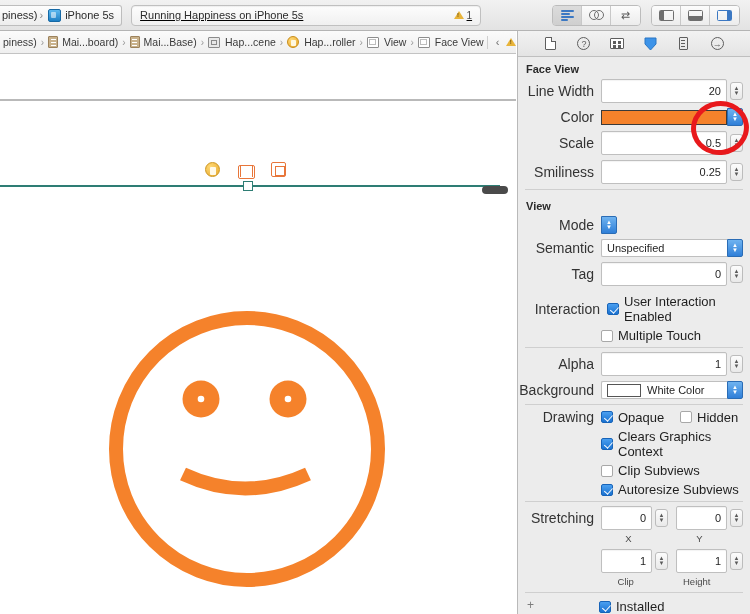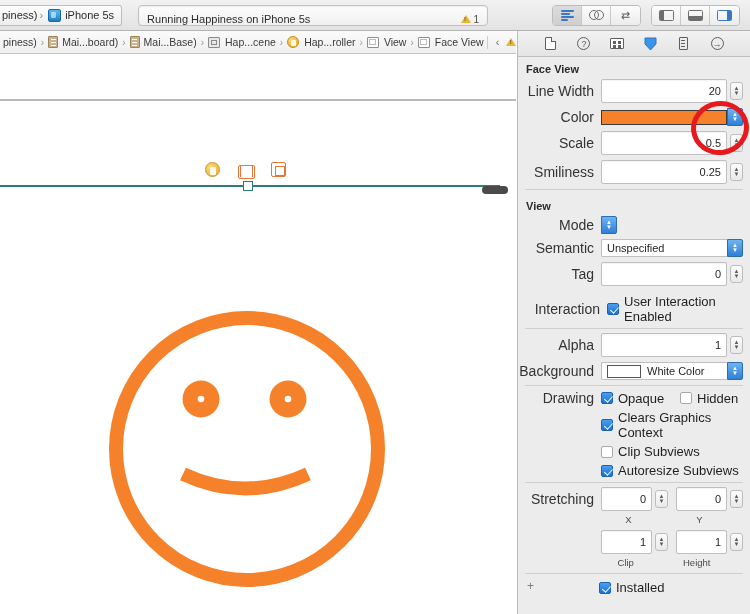--- a/index.html
+++ b/index.html
@@ -33,26 +33,27 @@
   .dev-icon {
     width: 13px; height: 13px; border-radius: 2px; margin-right: 4px;
     background: linear-gradient(#5bb8ef,#1e7fc4);
     border: 1px solid #1669a5; position: relative; flex: 0 0 auto;
   }
   .dev-icon::after {
     content:""; position:absolute; left:2px; top:2px; right:4px; bottom:3px;
     background: rgba(255,255,255,.55); border-radius: 1px;
   }
   .status-bar {
-    flex: 1 1 auto; height: 21px; margin: 0 9px 0 16px;
+    flex: 1 1 auto; height: 21px; margin: 0 9px 0 9px;
     background: linear-gradient(#fdfdfd,#f0f0f0);
     border: 1px solid #c0c0c0; border-radius: 4px;
     box-shadow: inset 0 1px 1px rgba(0,0,0,.06);
-    display: flex; align-items: flex-end; padding: 0 8px;
+    display: flex; align-items: center; padding: 0 8px;
     max-width: 350px;
+    text-decoration: underline;
   }
   .status-text { flex: 1 1 auto; color: #2b2b2b; font-size: 11px; }
   .warn-group { display: flex; align-items: center; gap: 3px; }
   .warn-count { font-size: 10px; color: #4a4a4a; }
   .tri-warn { width: 0; height: 0; border-left: 6px solid transparent;
     border-right: 6px solid transparent; border-bottom: 10px solid #e8b43a; position: relative; }
   .tri-warn::after { content:"!"; position:absolute; left:-2px; top:2px; font-size:7px;
     color:#6b4f10; font-weight:bold; }
   .tri-warn.sm { border-left-width:5px; border-right-width:5px; border-bottom-width:8px; }
   .tri-warn.sm::after { left:-1.5px; top:1px; font-size:6px; }
@@ -461,20 +462,25 @@
             <span>▲</span>
             <span>▼</span>
           </div>
       </div>
 
       <div class="cb-row" style="margin-top:8px;padding-left:6px;">
         <div class="lbl">Interaction</div>
         <div class="cb on"></div>
         <div class="cb-label">User Interaction Enabled</div>
       </div>
+      <div class="cb-row">
+        <div class="lbl"></div>
+        <div class="cb"></div>
+        <div class="cb-label">Multiple Touch</div>
+      </div>
 
       <div class="hr"></div>
 
       <div class="row">
         <div class="lbl">Alpha</div>
         <div class="fld">1</div>
         <div class="stepper">
             <span>▲</span>
             <span>▼</span>
           </div>

